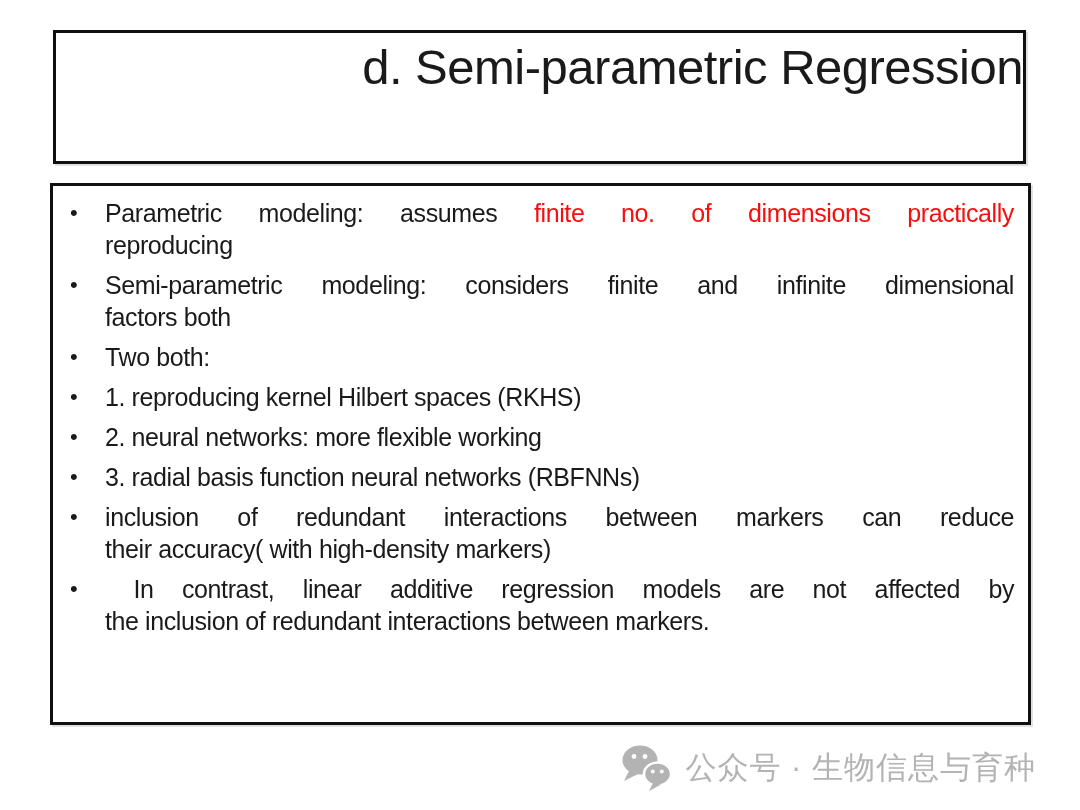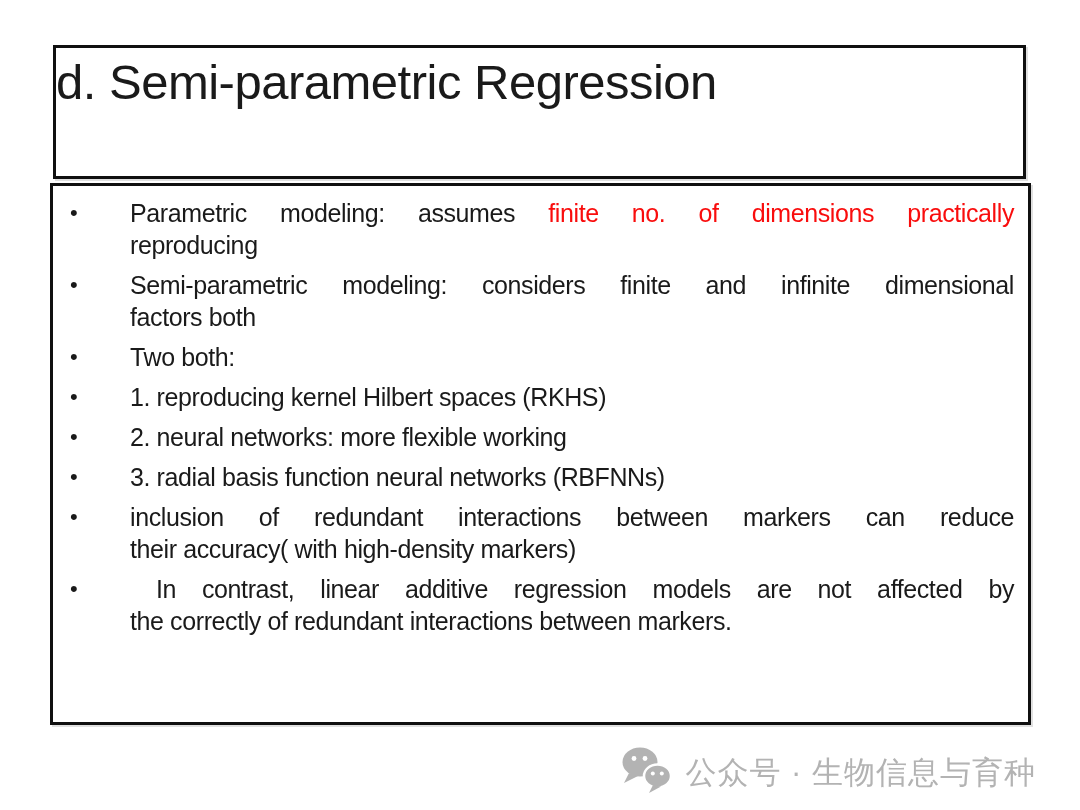--- a/index.html
+++ b/index.html
@@ -15,25 +15,25 @@
     background:var(--bg);
     font-family:"Liberation Sans","DejaVu Sans",sans-serif;
     color:var(--text);
     position:relative;
     overflow:hidden;
   }
   .slide{position:absolute;inset:0;}
 
   .title-box{
     position:absolute;
-    left:53px; top:45px;
+    left:53px; top:30px;
     width:973px; height:134px;
     border:3px solid var(--ink);
     background:var(--bg);
-    text-align:left;
+    text-align:right;
     padding-top:3px;
     box-shadow:2px 2px 0 rgba(0,0,0,0.12);
   }
   .title-line{
     font-size:49px;
     line-height:63px;
     color:var(--text);
     letter-spacing:-0.5px;
     white-space:nowrap;
   }
@@ -61,36 +61,35 @@
     padding-left:3px;
     color:var(--text);
   }
   .bullet-text{
     flex:1;
     min-width:0;
     font-size:25px;
     line-height:32px;
     letter-spacing:-0.4px;
     color:var(--text);
-    margin-left:25px;
   }
   .line{
     text-align:justify;
     white-space:pre-wrap;
   }
   .line.fill{
     text-align-last:justify;
   }
 
   .watermark{
     position:absolute;
     right:44px; top:742px;
     height:52px;
     display:flex;
-    align-items:flex-end;
+    align-items:center;
     gap:12px;
     color:var(--wm);
   }
   .watermark-text{
     font-size:31px;
     letter-spacing:1px;
     white-space:nowrap;
   }
   .wechat-icon{display:block;}
 </style>
@@ -147,21 +146,21 @@
           <div class="marker">•</div>
           <div class="bullet-text">
             <div class="line fill"><span>inclusion of redundant interactions between markers can reduce</span></div>
             <div class="line"><span>their accuracy( with high-density markers)</span></div>
           </div>
         </div>
         <div class="bullet-row">
           <div class="marker">•</div>
           <div class="bullet-text">
             <div class="line fill"><span> In contrast, linear additive regression models are not affected by</span></div>
-            <div class="line"><span>the correctly of redundant interactions between markers.</span></div>
+            <div class="line"><span>the inclusion of redundant interactions between markers.</span></div>
           </div>
         </div>
       </div>
   </div>
 
   <div class="watermark">
     <svg class="wechat-icon" width="52" height="48" viewBox="0 0 52 48" aria-hidden="true">
       <g fill="#b3b3b3">
         <ellipse cx="19" cy="16" rx="17.5" ry="14.5"></ellipse>
         <polygon points="8,27 3,37 17,30"></polygon>

